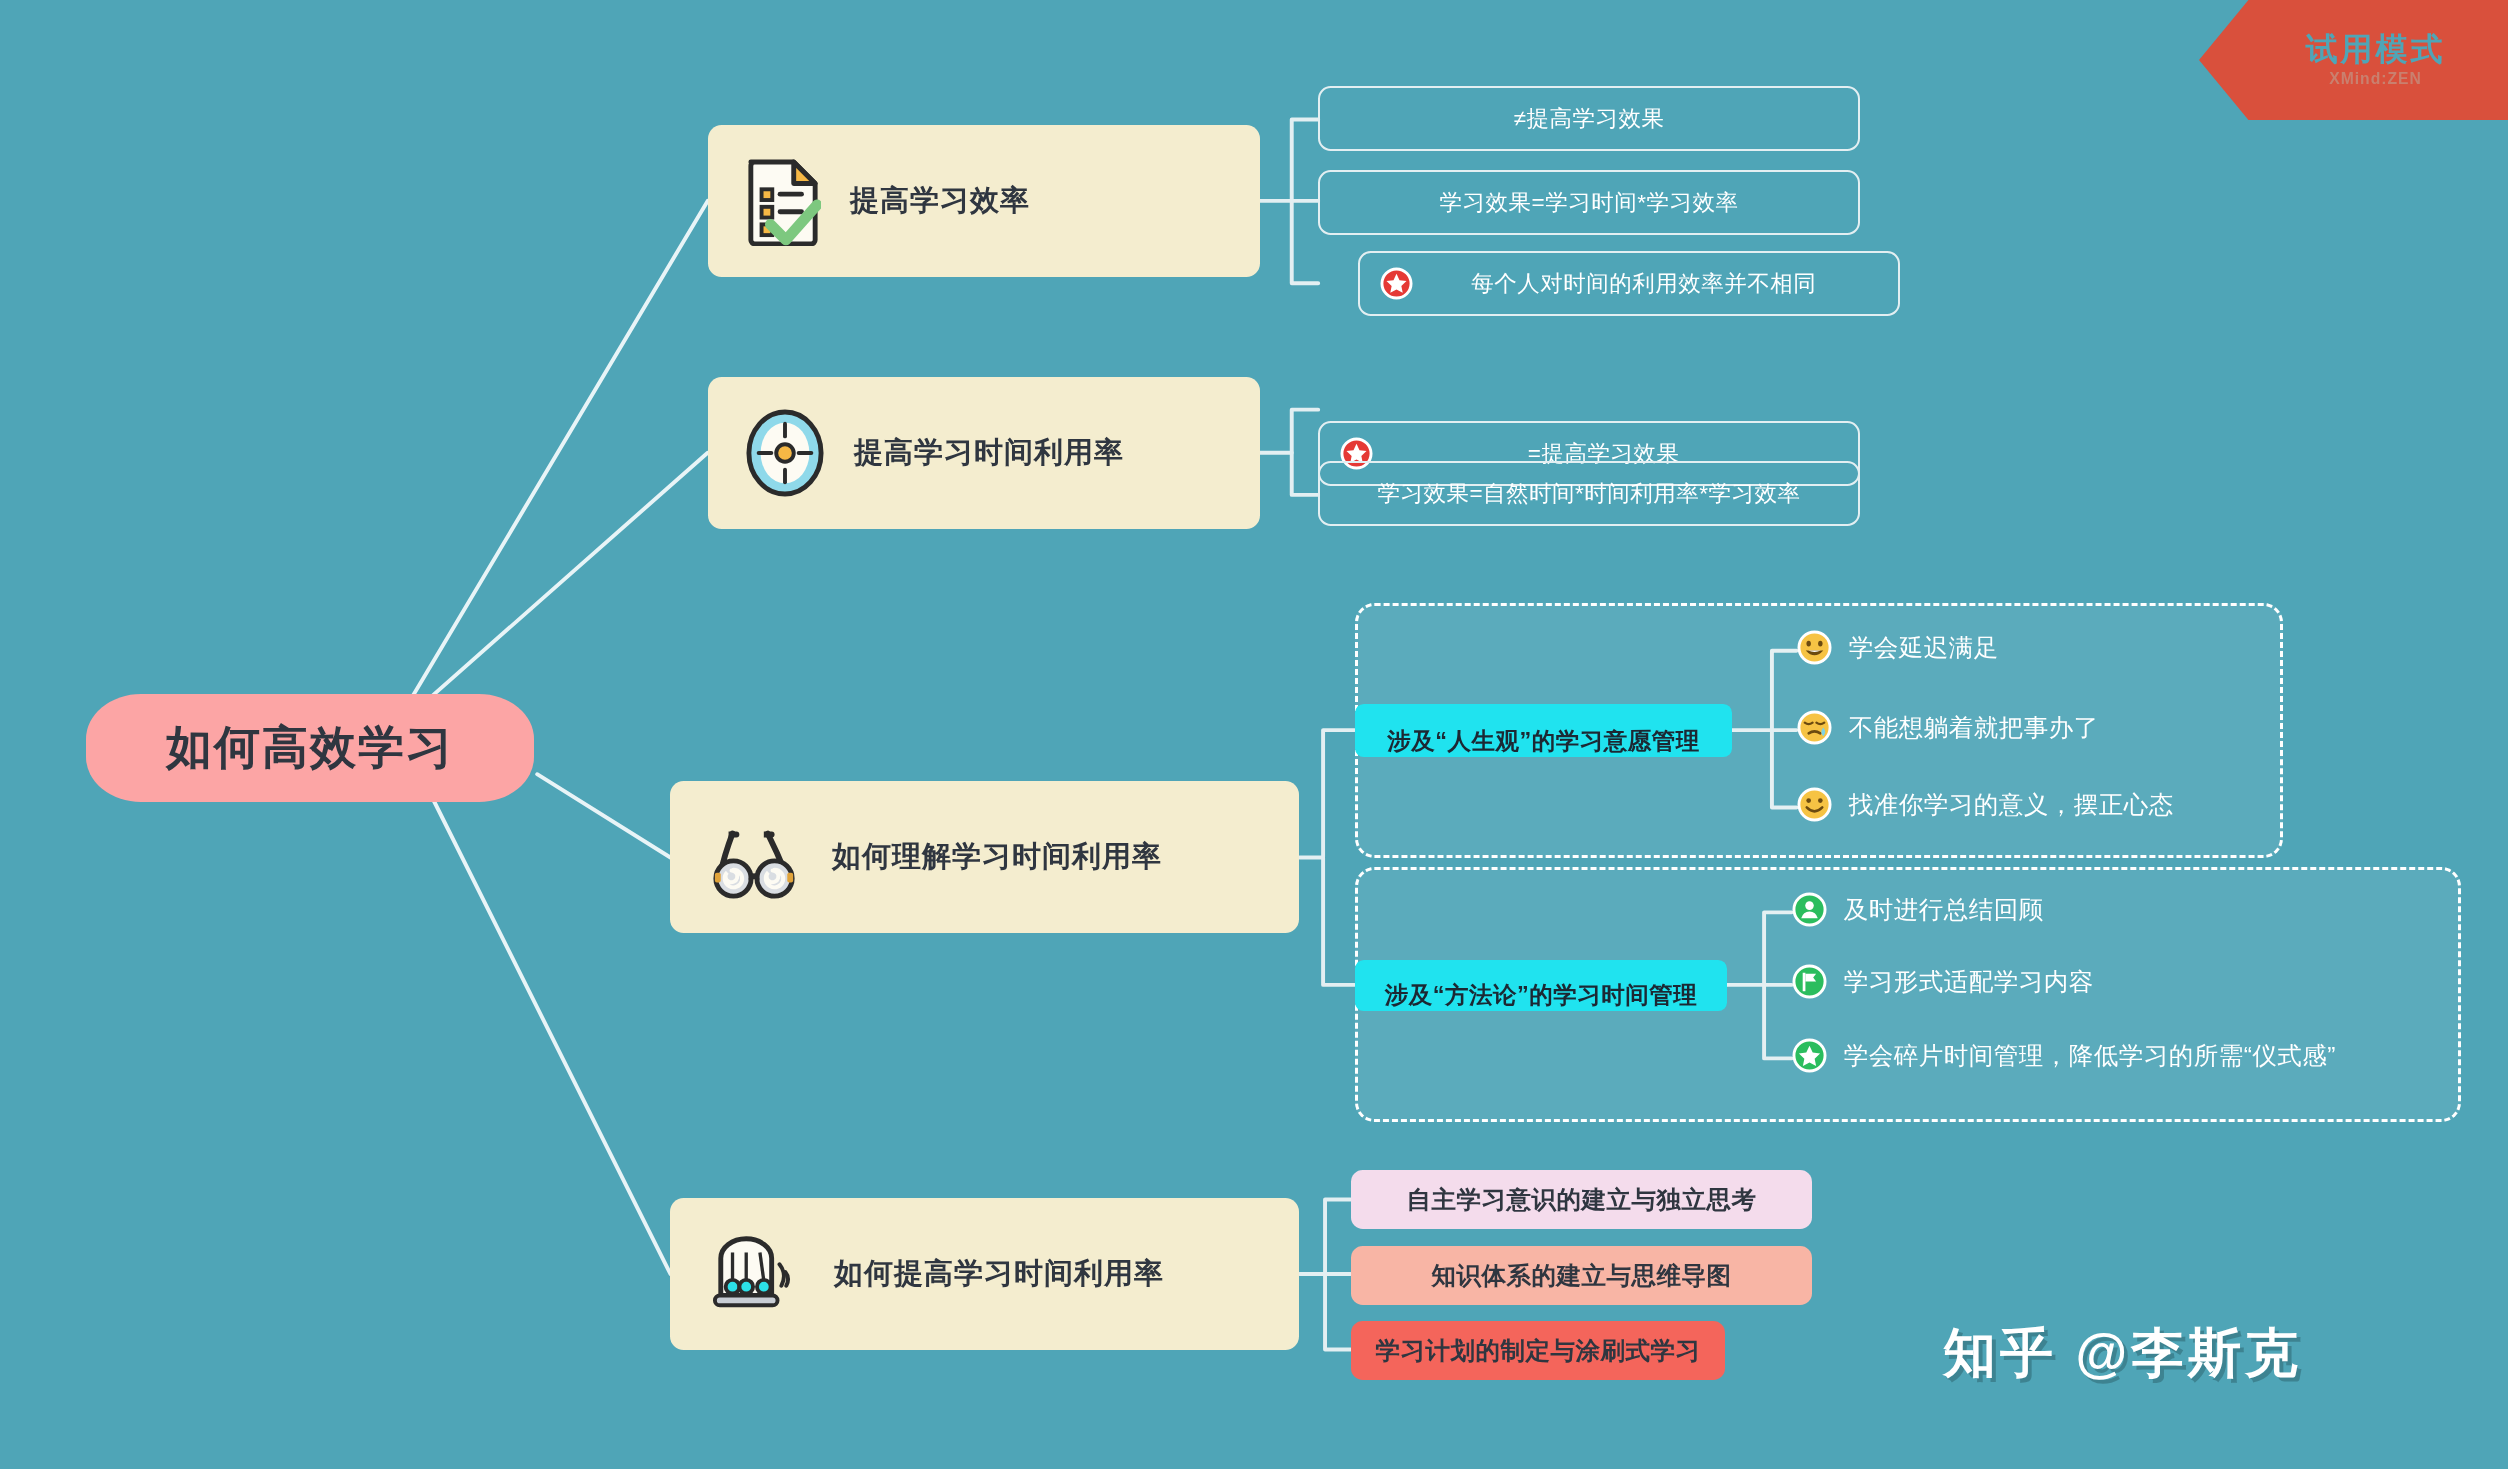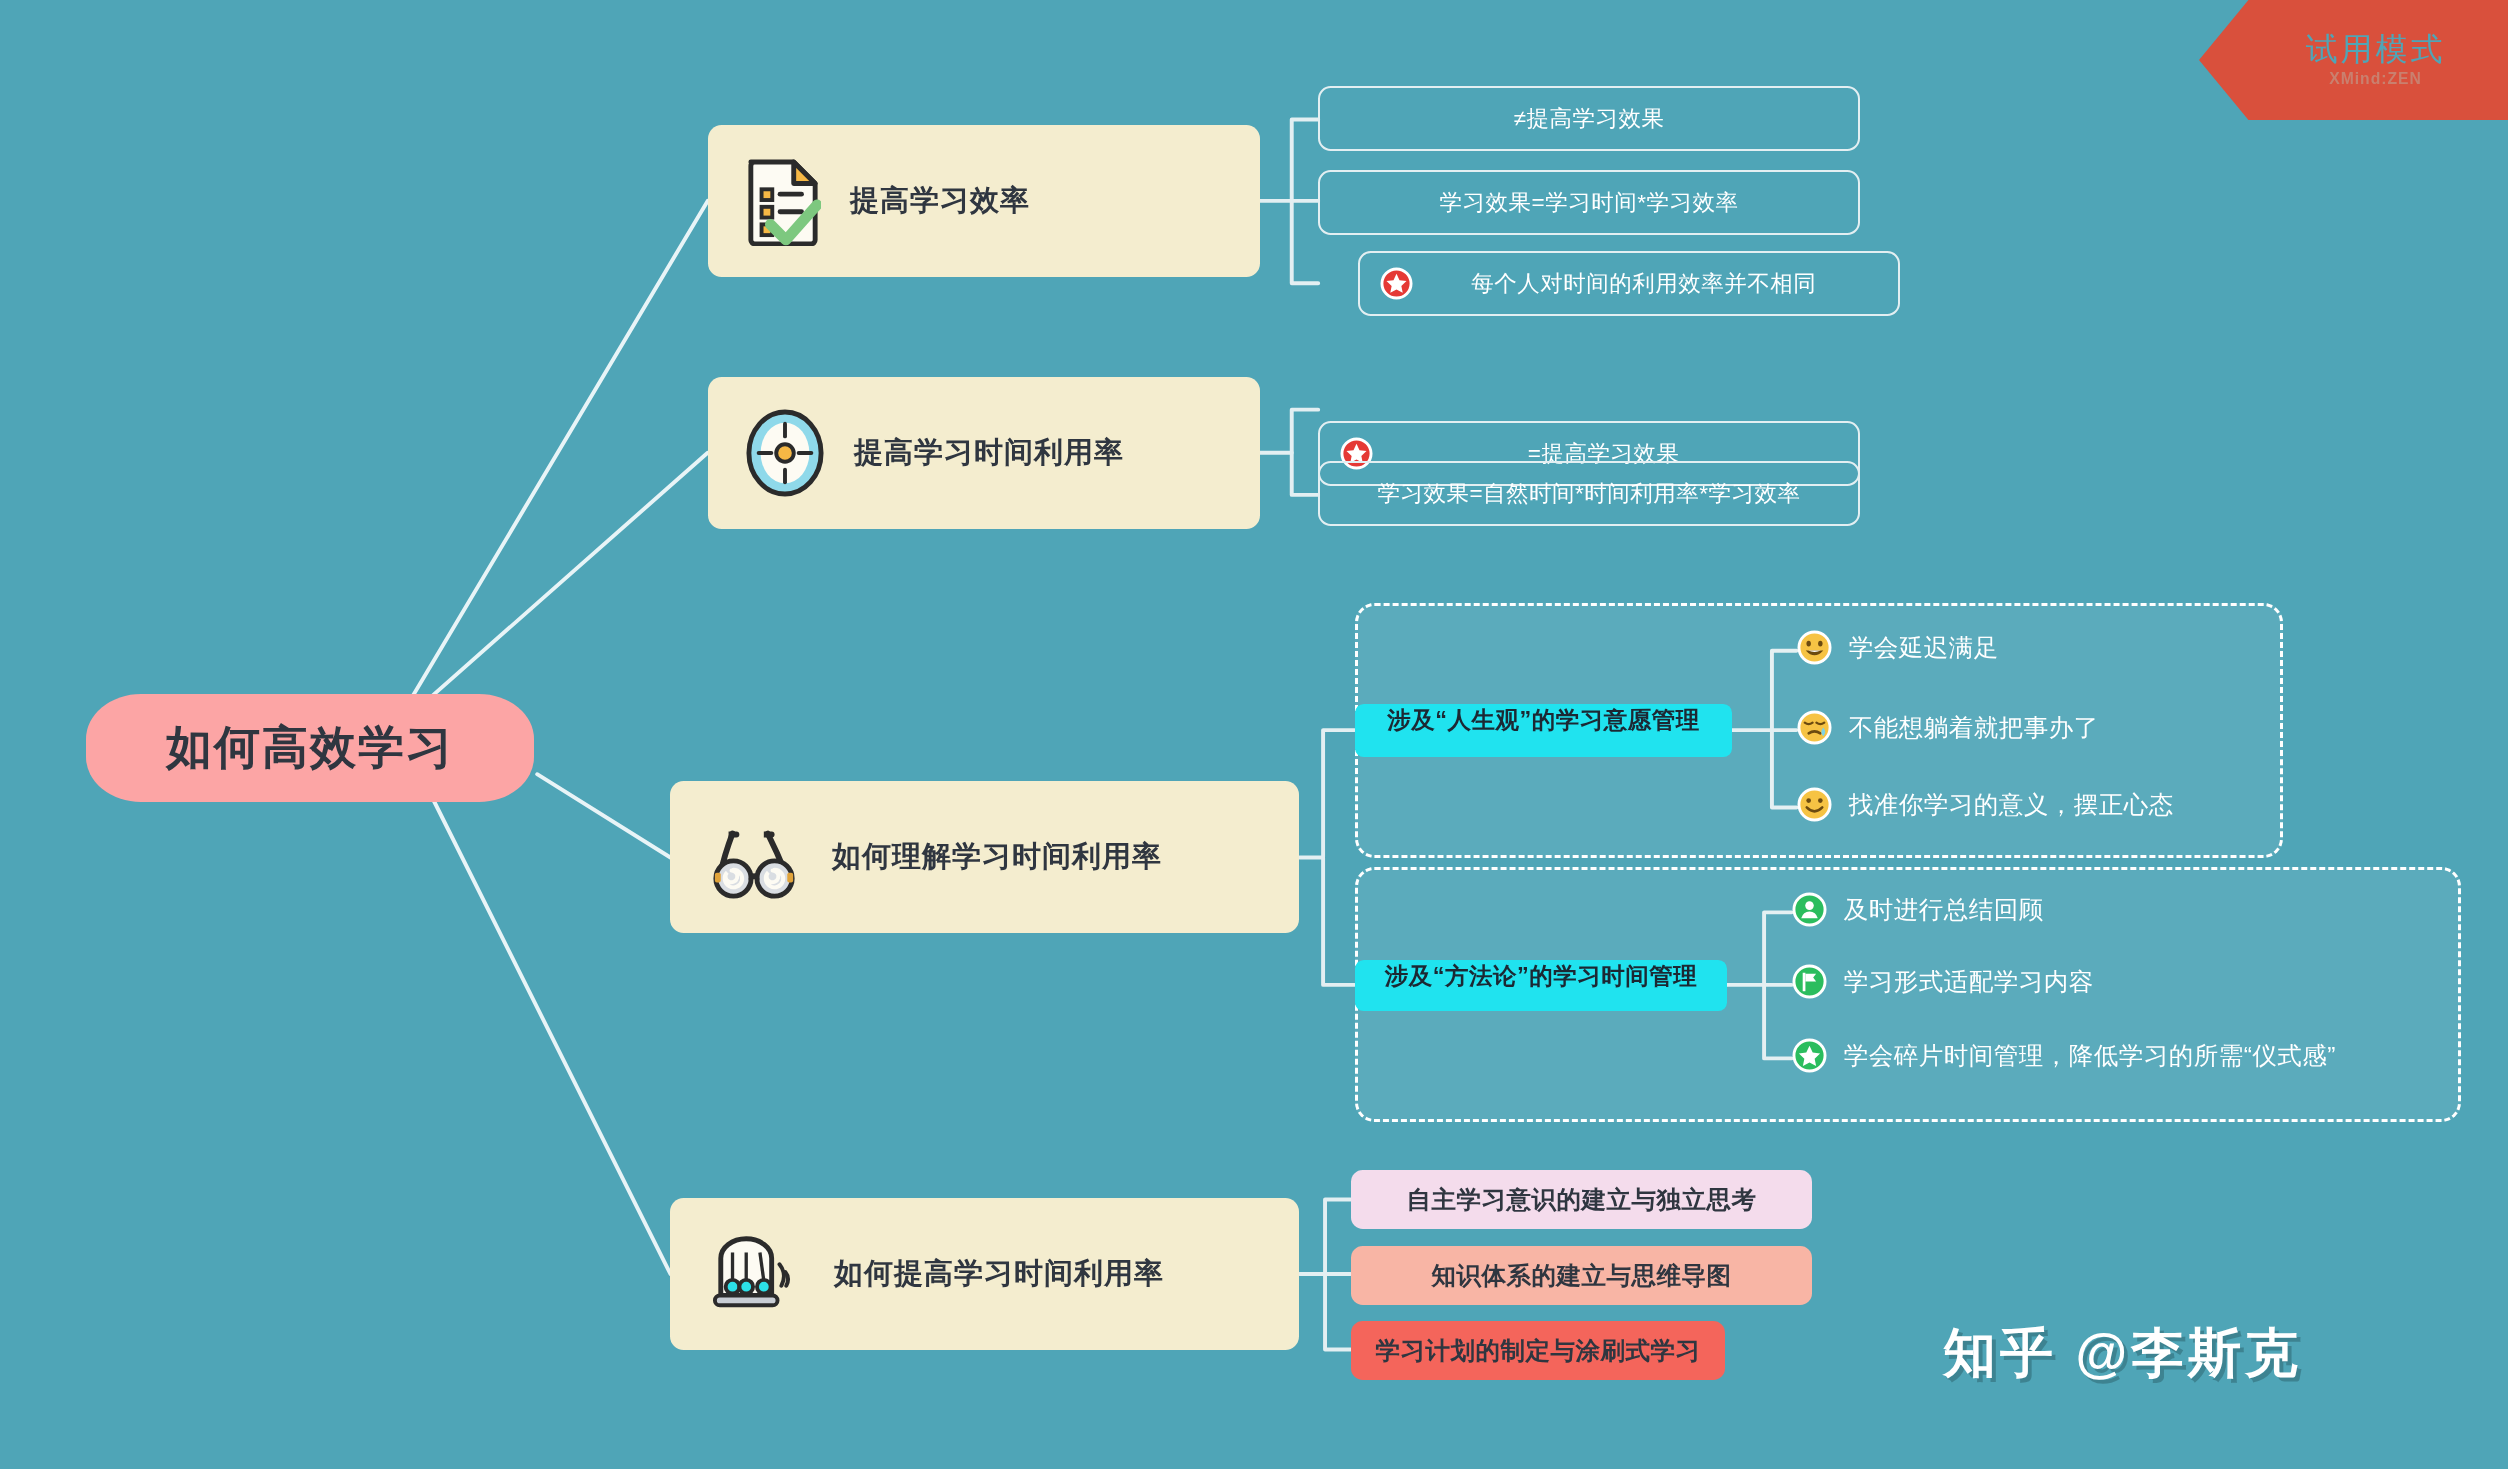--- a/index.html
+++ b/index.html
@@ -17,21 +17,21 @@
   .trial-banner {
     position: absolute; top: 0; right: 0;
     width: 309px; height: 120px;
     background: #d9503c;
     clip-path: polygon(16% 0%, 100% 0%, 100% 100%, 16% 100%, 0% 50%);
     display: flex; flex-direction: column;
     align-items: center; justify-content: center;
     padding-left: 44px;
   }
   .trial-title {
-    color: #4fa5b7; font-size: 32px; font-weight: normal;
+    color: #4fa5b7; font-size: 32px; font-weight: bold;
     letter-spacing: 2.9px; line-height: 1.1;
   }
   .trial-sub {
     color: #c9806f; font-size: 15.7px; font-weight: bold;
     letter-spacing: 1px; margin-top: 2.9px;
   }
 
   
   .root-node {
     position: absolute;
@@ -82,21 +82,21 @@
     border: 3.9px dashed #ffffff;
     border-radius: 19.6px;
     background: rgba(255,255,255,0.07);
   }
 
   
   .cyan-topic {
     position: absolute;
     background: #20e3ef;
     border-radius: 8.8px;
-    display: flex; align-items: flex-start; justify-content: center;
+    display: flex; align-items: flex-end; justify-content: center;
     padding: 0 13.7px;
   }
   .cyan-topic span {
     font-size: 23.5px; font-weight: bold; color: #1c2833;
     white-space: nowrap; letter-spacing: 0.5px;
   }
 
   
   .leaf {
     position: absolute;

